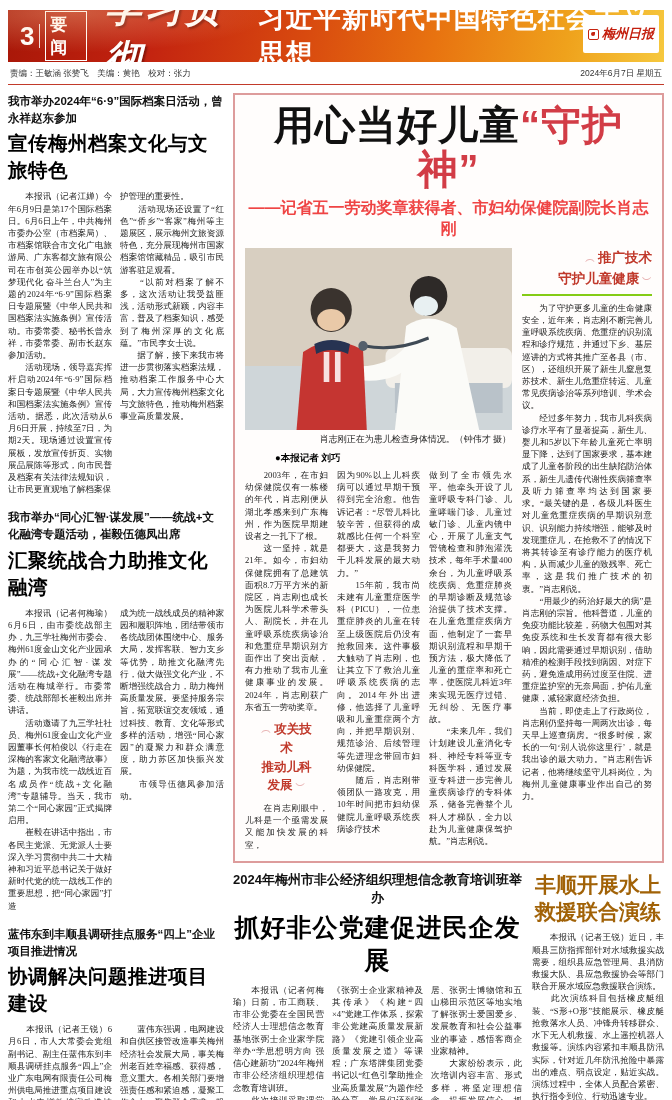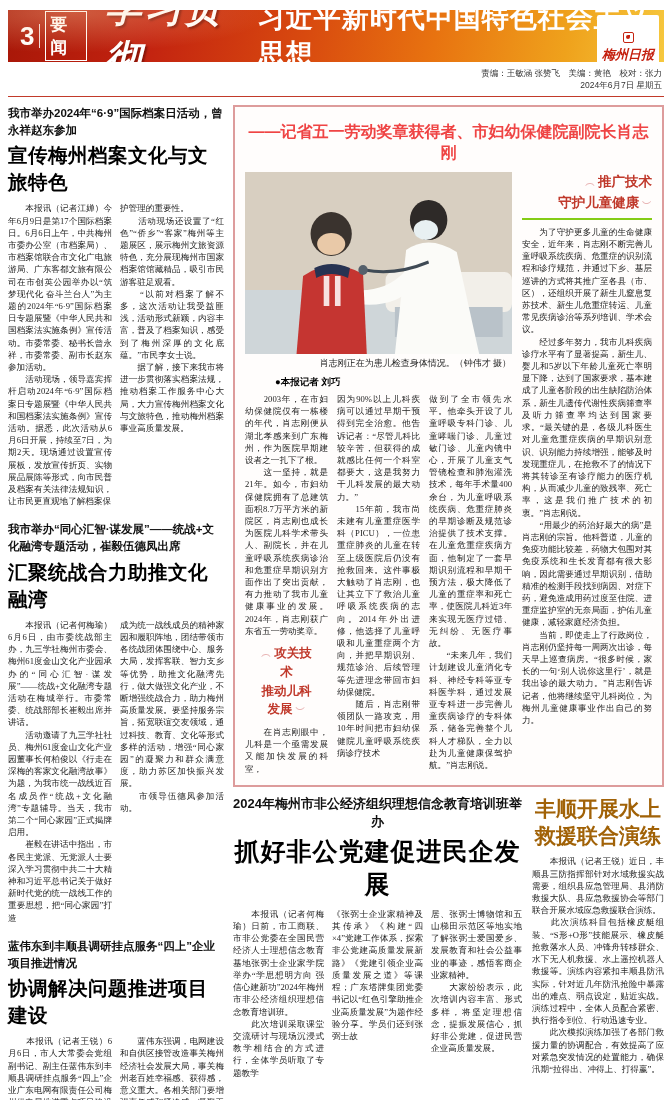--- a/index.html
+++ b/index.html
@@ -14,28 +14,28 @@
     background:radial-gradient(ellipse at 30% 40%, rgba(255,210,160,.35), transparent 60%); }
   .pageno-box { display:flex; align-items:center; gap:5px; padding:0 10px 0 12px; }
   .pageno { color:#fff; font-family:"Liberation Sans",sans-serif; font-weight:bold; font-size:26px; }
   .pn-sep { width:1px; height:24px; background:rgba(255,255,255,.85); }
   .section-box { color:#fff; font-family:"Liberation Sans",sans-serif; font-weight:bold; font-size:17px;
     border:1.5px solid #fff; padding:1px 4px; letter-spacing:2px; }
   .script { color:#fff; font-size:37px; font-weight:bold; font-style:italic;
     font-family:"Liberation Serif",serif; letter-spacing:3px; text-shadow:2px 2px 2px rgba(90,10,0,.55); margin:0 8px 4px 8px; }
   .banner-slogan { color:#fff; font-family:"Liberation Sans",sans-serif; font-weight:bold; font-size:27px; letter-spacing:1px; }
   .mast-mini { position:absolute; right:5px; top:5px; background:#fff; border-radius:2px;
-    padding:17px 5px; display:flex; align-items:center; gap:3px;flex-direction:column; }
+    padding:10px 5px; display:flex; align-items:center; gap:3px; }
   .mast-ico { width:11px; height:11px; border:1.5px solid #c62310; border-radius:2px; position:relative; }
   .mast-ico:after{ content:""; position:absolute; left:2px; top:2px; width:4px; height:4px; background:#c62310; border-radius:50% 0 50% 50%; }
   .mast-name { color:#c41f0e; font-weight:bold; font-size:13px; font-family:"Liberation Serif",serif; font-style:italic; }
 
   
-  .byline-row { margin:0 8px; display:flex; justify-content:space-between; align-items:flex-end;
-    font-size:8.5px; color:#333; padding:6px 2px 4px 2px; border-bottom:1.5px solid #c23a2a; font-family:"Liberation Sans",sans-serif;flex-direction:column;}
+  .byline-row { margin:0 8px; display:flex; justify-content:space-between; align-items:center;
+    font-size:8.5px; color:#333; padding:6px 2px 4px 2px; border-bottom:1.5px solid #c23a2a; font-family:"Liberation Sans",sans-serif;}
 
   
   .content { display:flex; gap:9px; padding:8px 8px 4px 8px; }
   .left-col { width:216px; flex:none; }
   .main-col { flex:1; min-width:0; display:flex; flex-direction:column; gap:8px; }
 
   .kicker { font-family:"Liberation Sans",sans-serif; font-weight:bold; font-size:11.5px; line-height:1.45; color:#111; }
   .a-title { font-family:"Liberation Sans",sans-serif; font-weight:bold; font-size:19.5px; color:#000; margin:4px 0 6px 0; letter-spacing:0.5px; }
   .cols { display:flex; gap:8px; }
   .col { flex:1; min-width:0; }
@@ -124,20 +124,21 @@
           <div class="col txt">　　本报讯（记者王锐）6月6日，市人大常委会党组副书记、副主任蓝伟东到丰顺县调研挂点服务“四上”企业广东电网有限责任公司梅州供电局推进重点项目建设和小水电增效扩容改造情况，协调解决项目推进过程中遇到的困难和问题。
 　　在丰顺县潭江镇35千伏光德输变电工程丰顺段施工现场，蓝伟东通过实地走访、现场研判、听取汇报等方式，详细了解丰顺县潭江镇35千伏光德输变电工程丰顺段、35千伏东留输变电工程推进情况及当前存在的困难和问题，并现场进行协调解决。随后，在潭江镇政府召开丰顺县电网建设及小水电接管工作协调会，研究自供区接管改造工作中存在的困难问题。</div>
           <div class="col txt">　　蓝伟东强调，电网建设和自供区接管改造事关梅州经济社会发展大局，事关梅州老百姓幸福感、获得感，意义重大。各相关部门要增强责任感和紧迫感，凝聚工作合力，聚焦群众需求，服务企业发展，明确小水电增效扩容改造和自供区接管改造各项任务，抓紧抓实抓好。要坚持问题导向，加强沟通协调，整合各方资源和力量，齐心协力共同推进，做细工作做到位，点面相结合，讲究方式方法，做好群众工作，协调解决项目推进中的困难和问题，力争项目早建成早投产早见效，为实体经济发展提供坚强电力保障。</div>
         </div>
       </div>
     </aside>
 
     <div class="main-col">
 
       <section class="feature-box">
+        <h1 class="f-headline"><span>用心当好儿童</span><span class="red">“守护神”</span></h1>
         <div class="f-subtitle">——记省五一劳动奖章获得者、市妇幼保健院副院长肖志刚</div>
         <div class="f-flex">
           <div class="f-main">
             <div class="photo">
               <svg width="100%" height="100%" viewBox="0 0 285 182" preserveAspectRatio="none">
                 <rect x="0" y="0" width="285" height="182" fill="#d8cfc1"></rect>
                 <rect x="0" y="118" width="285" height="64" fill="#cfd6d9"></rect>
                 <rect x="150" y="100" width="135" height="40" rx="8" fill="#f2efe9"></rect>
                 <rect x="160" y="135" width="115" height="30" fill="#b9c2c9"></rect>
 

